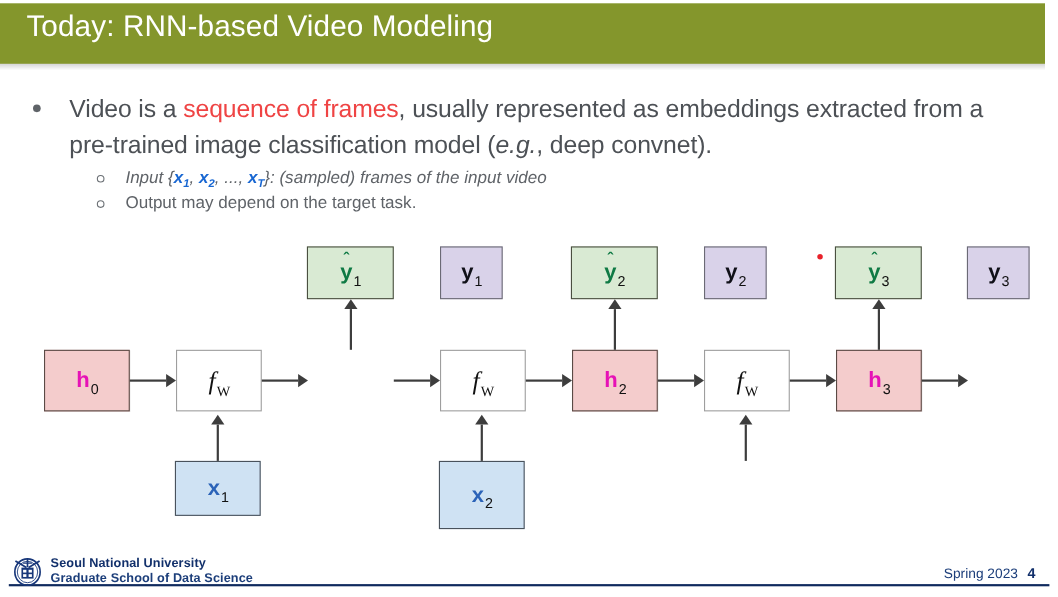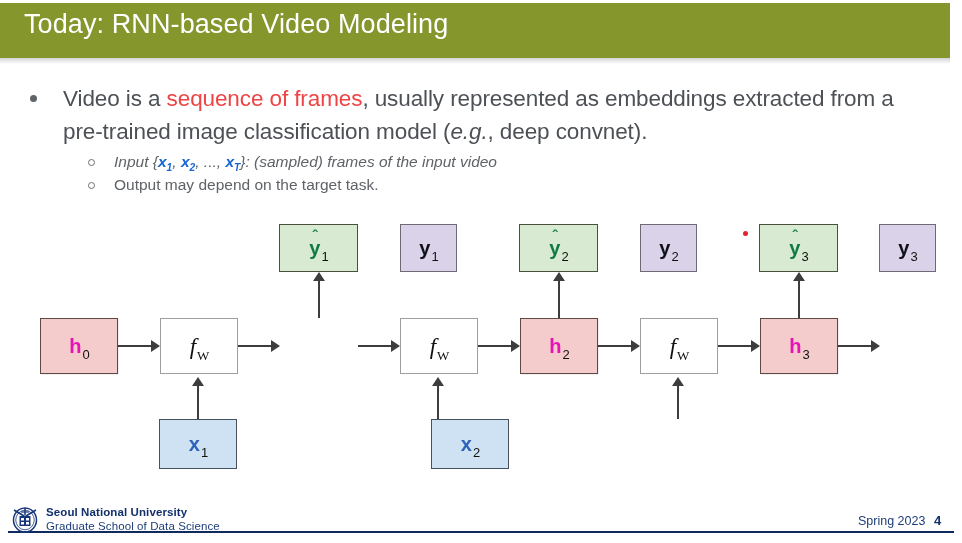--- a/index.html
+++ b/index.html
@@ -115,21 +115,21 @@
     position:absolute;left:8px;top:531px;width:946px;height:1.6px;background:#0f2a5e;
   }
   .logo{position:absolute;left:10px;top:505px;width:30px;height:28px;}
   .foot-name{
     position:absolute;left:46px;top:506px;
     font-size:11.5px;font-weight:700;color:#12306b;letter-spacing:0.1px;
     white-space:nowrap;
   }
   .foot-sub{
     position:absolute;left:46px;top:520px;
-    font-size:11.5px;font-weight:400;color:#1c3e7a;letter-spacing:0.1px;
+    font-size:11.5px;font-weight:700;color:#1c3e7a;letter-spacing:0.1px;
     white-space:nowrap;
   }
   .foot-term{
     position:absolute;left:858px;top:514px;
     font-size:12.5px;color:#1c3e7a;white-space:nowrap;
   }
   .foot-page{
     position:absolute;left:934px;top:513px;
     font-size:13px;font-weight:700;color:#12306b;
   }
@@ -178,21 +178,21 @@
     <div class="box box-f" style="left:400px;top:318px;width:78px;height:56px;">
       <span class="lbl fw"><span>f</span><span class="sb">W</span></span>
     </div>
     <div class="box box-f" style="left:640px;top:318px;width:78px;height:56px;">
       <span class="lbl fw"><span>f</span><span class="sb">W</span></span>
     </div>
 
     <div class="box box-x" style="left:159px;top:419px;width:78px;height:50px;">
       <span class="lbl c-x"><span class="m">x</span><span class="sb">1</span></span>
     </div>
-    <div class="box box-x" style="left:399px;top:419px;width:78px;height:50px;margin-left:32px;">
+    <div class="box box-x" style="left:399px;top:419px;width:78px;height:62px;">
       <span class="lbl c-x"><span class="m">x</span><span class="sb">2</span></span>
     </div>
 
     <div class="box box-yhat" style="left:279px;top:224px;width:79px;height:48px;">
       <span class="lbl c-yh"><span class="m" style="position:relative;"><span class="hat">ˆ</span><span>y</span></span><span class="sb">1</span></span>
     </div>
     <div class="box box-yhat" style="left:519px;top:224px;width:79px;height:48px;">
       <span class="lbl c-yh"><span class="m" style="position:relative;"><span class="hat">ˆ</span><span>y</span></span><span class="sb">2</span></span>
     </div>
     <div class="box box-yhat" style="left:759px;top:224px;width:79px;height:48px;">

